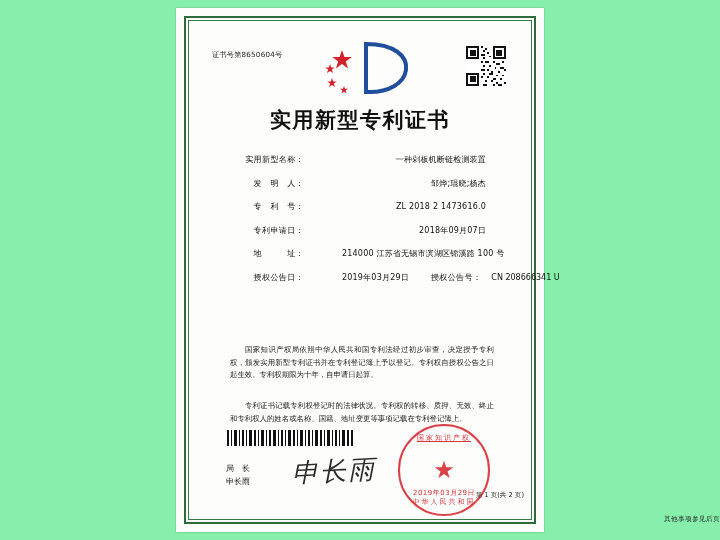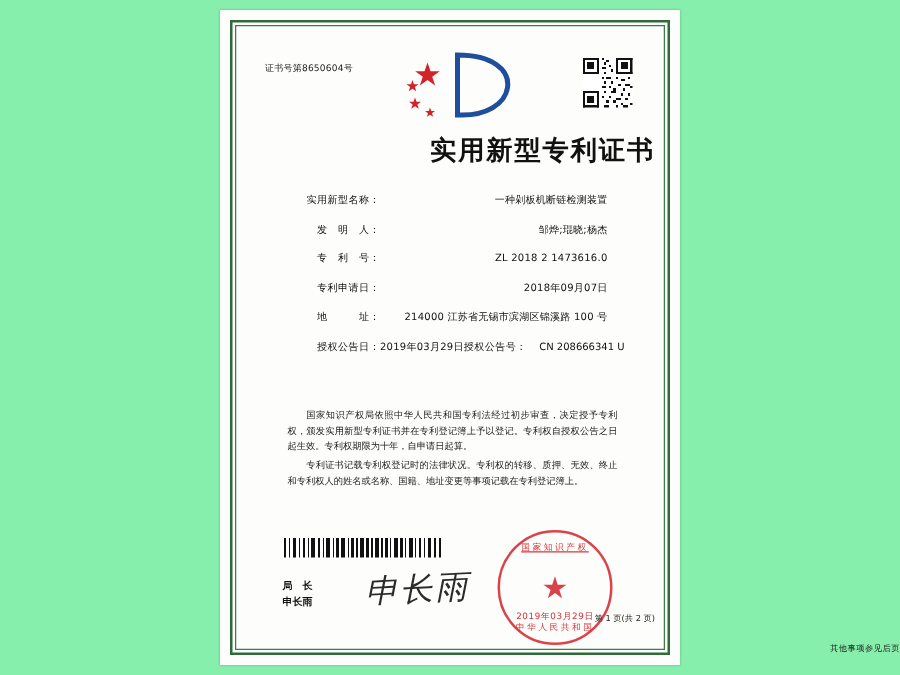--- a/index.html
+++ b/index.html
@@ -52,21 +52,21 @@
   }
   .qr{
     position:absolute;
     right:18px;top:20px;
     width:40px;height:40px;
     background:#fff;
   }
   .title{
     position:absolute;
     left:0;right:0;top:80px;
-    text-align:right;
+    text-align:center;
     font-family:Liberation Mono, monospace;
     font-weight:bold;
     font-size:21px;
     letter-spacing:1.5px;
     color:#111;
   }
   
   .fields{
     position:absolute;
     left:30px;right:38px;top:128px;text-align:right;
@@ -80,40 +80,42 @@
     white-space:nowrap;
   }
   .flabel{
     width:78px;
     flex:0 0 78px;
     letter-spacing:.4px;
   }
   .fvalue{
     flex:1 1 auto;
     letter-spacing:.2px;
+    margin-left:38px;
   }
   .frow.split .fvalue{flex:0 0 auto;}
   .frow .sec-label{
+    margin-left:22px;
     flex:0 0 auto;
     letter-spacing:.4px;
   }
   .frow .sec-value{
     margin-left:10px;
     flex:1 1 auto;
   }
   
   .paras{
     position:absolute;
     left:34px;right:30px;top:300px;
     font-size:7.4px;
     line-height:1.72;
     color:#1a1a1a;
     text-align:justify;
   }
-  .paras p{margin:0 0 2px 0;text-indent:15px;}
+  .paras p{margin:18px 0 2px 0;text-indent:15px;}
   
   .barcode{
     position:absolute;
     left:30px;top:404px;
     width:128px;height:16px;
   }
   
   .seal{
     position:absolute;
     right:34px;top:398px;
@@ -154,21 +156,20 @@
     letter-spacing:.5px;
     opacity:.95;
   }
   
   .sig-block{
     position:absolute;
     left:30px;top:436px;
     font-size:8px;
     color:#111;
     line-height:1.65;
-    font-weight:bold;
   }
   .sig-script{
     position:absolute;
     left:96px;top:428px;
     font-family:"DejaVu Serif","Liberation Serif",serif;
     font-style:italic;
     font-size:26px;
     color:#1a1a1a;
     letter-spacing:2px;
     transform:rotate(-3deg);

